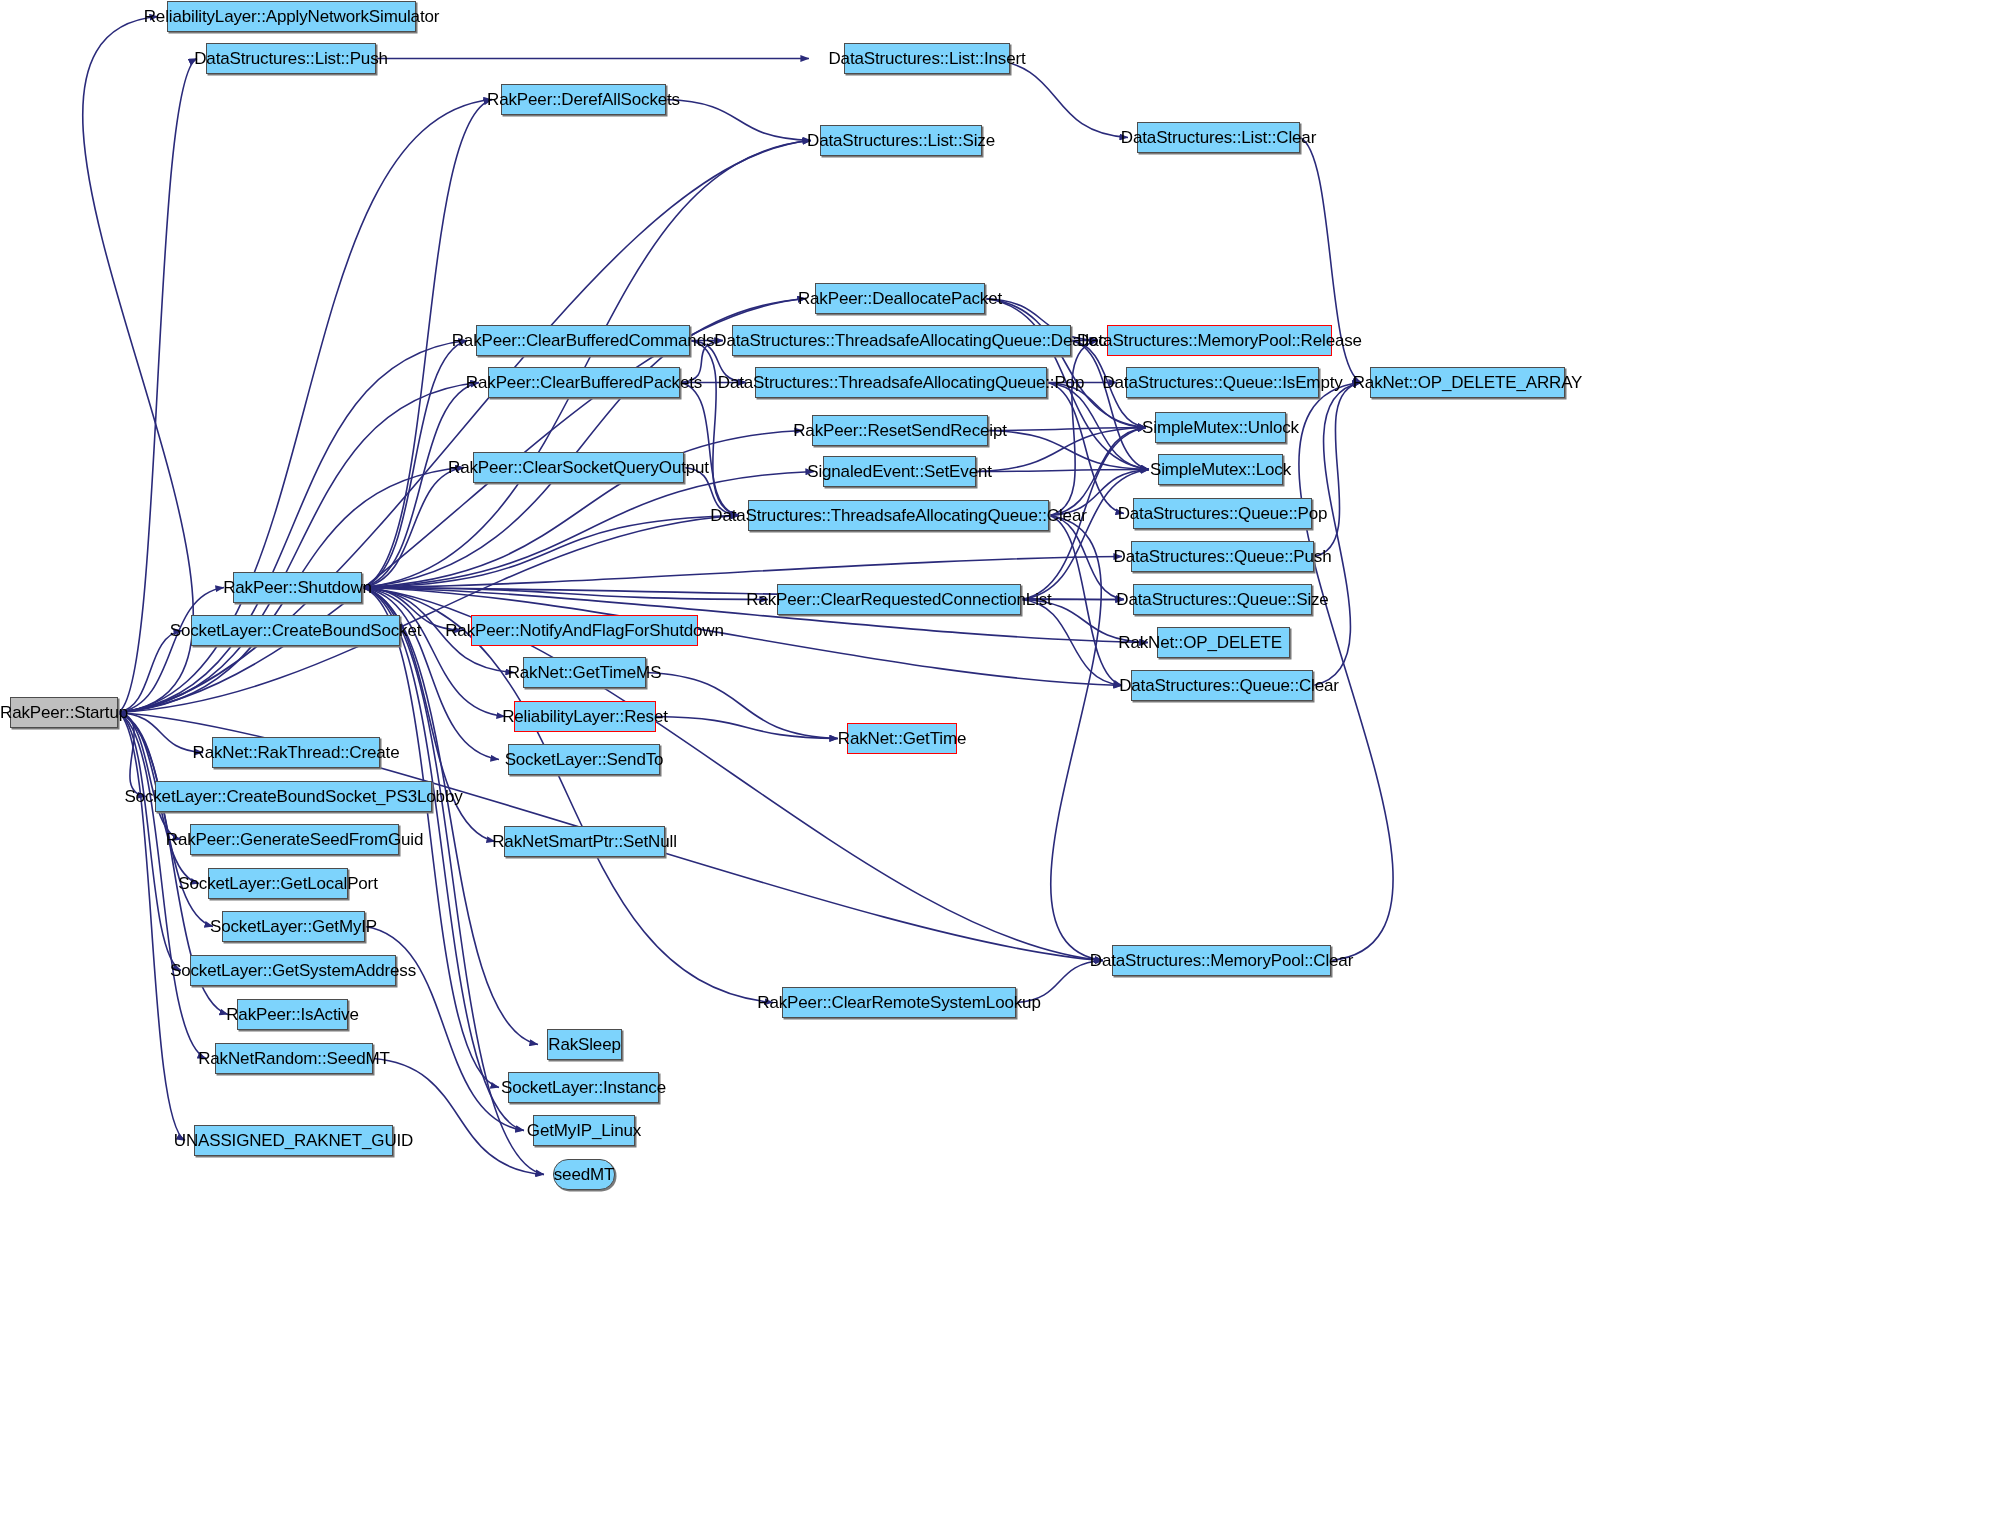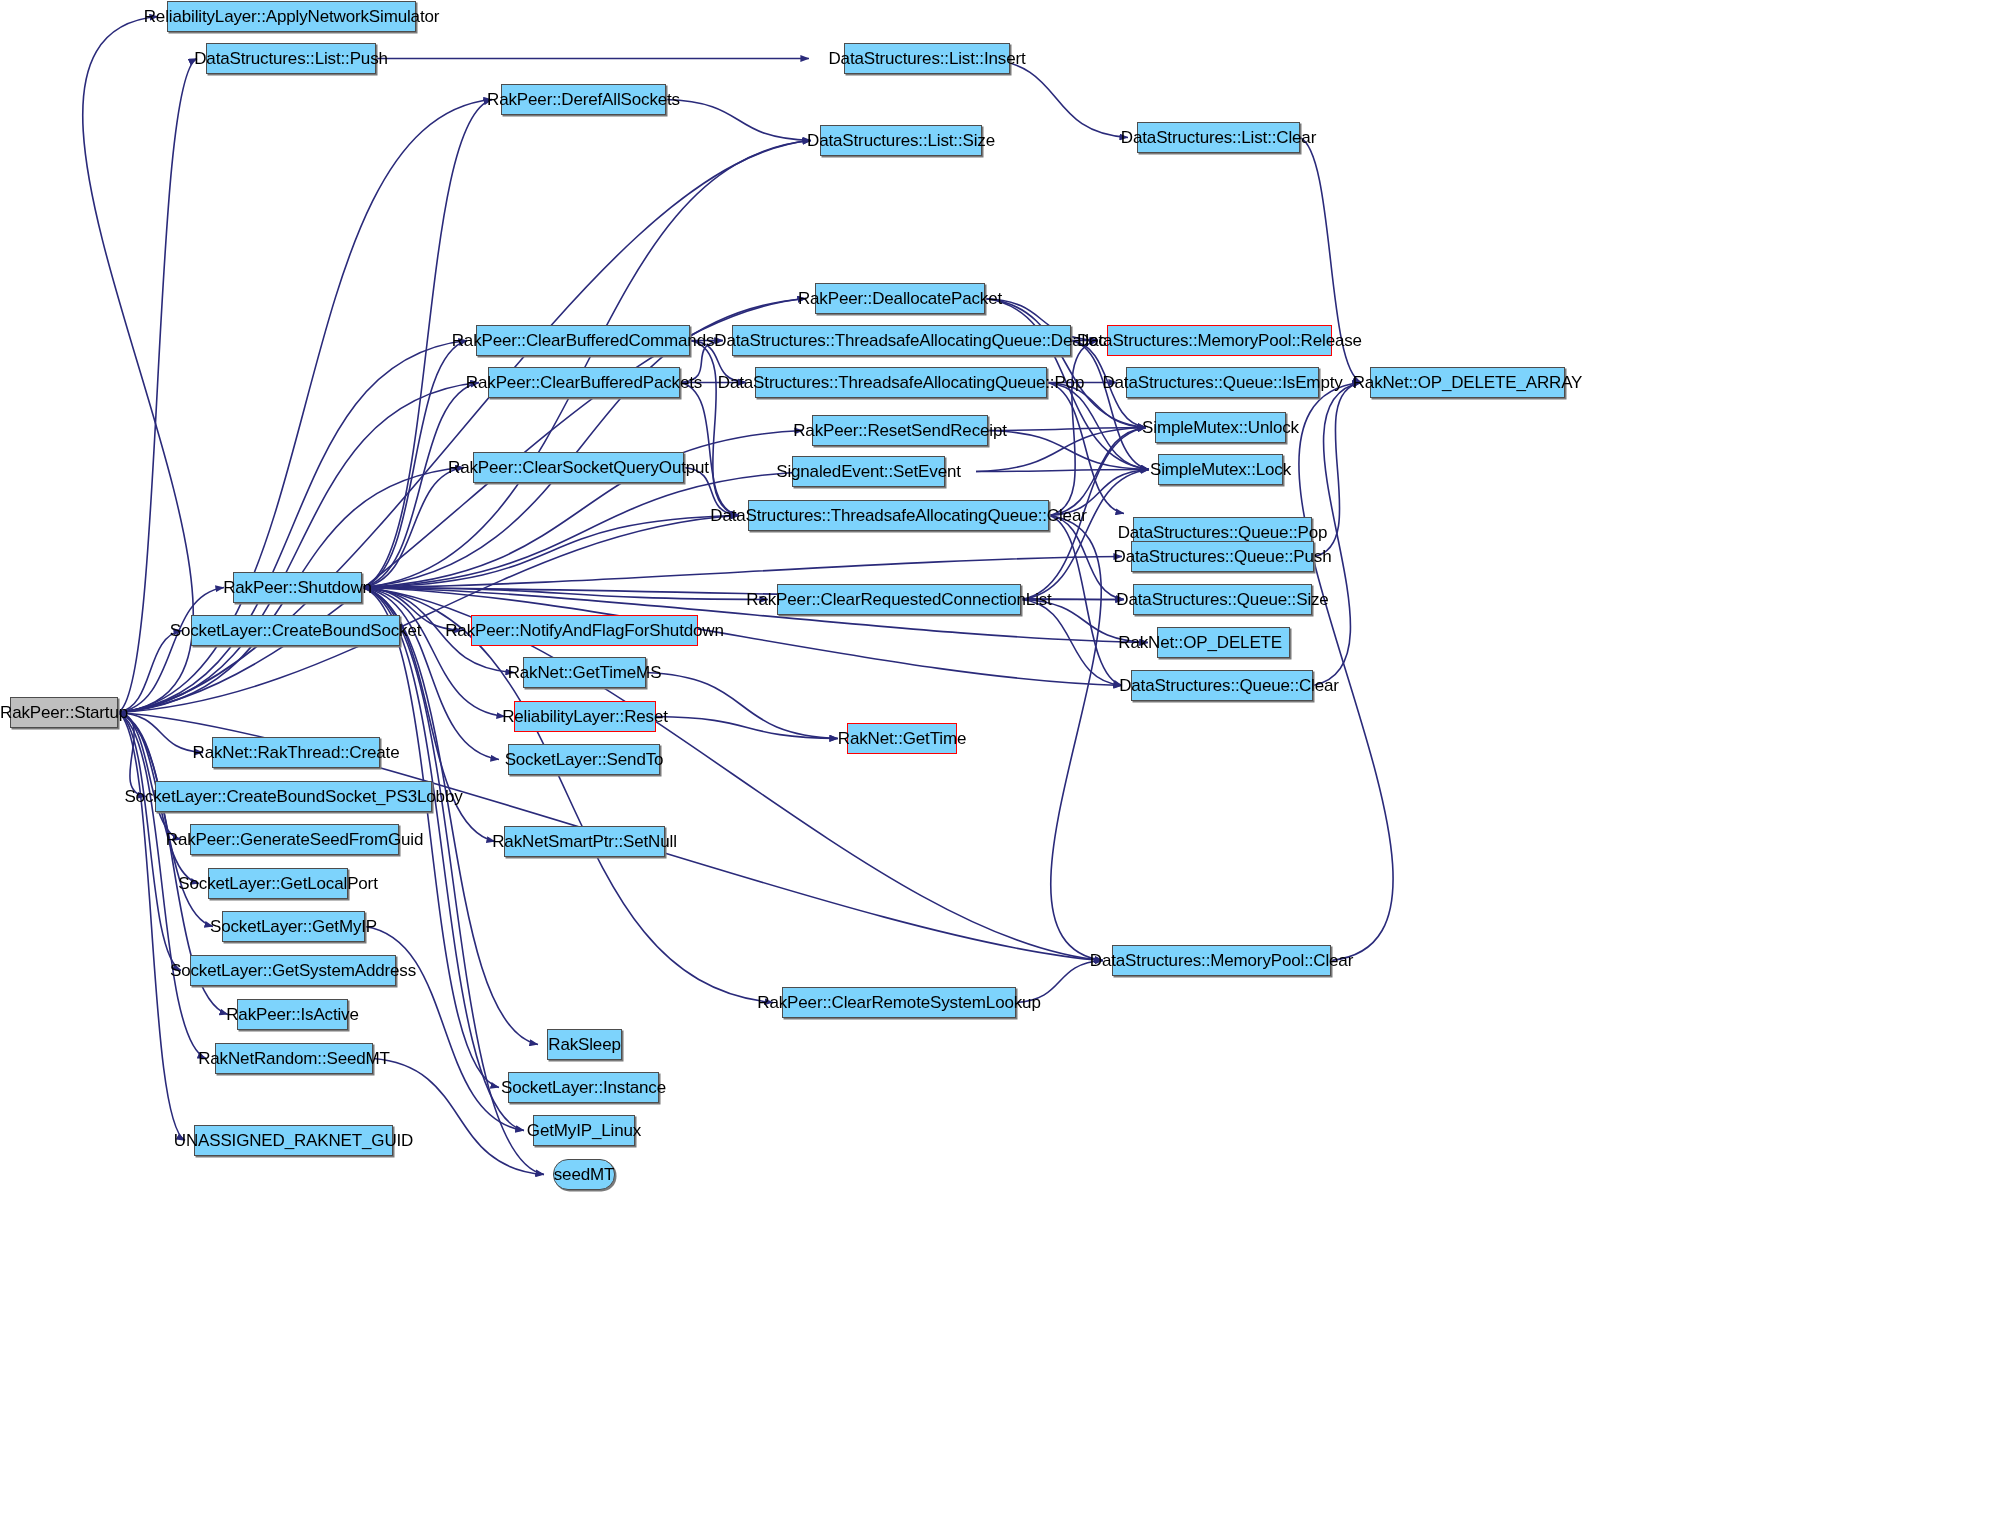--- a/index.html
+++ b/index.html
@@ -204,30 +204,30 @@
       </div>
       <div class="node" style="left: 812px; top: 415px; width: 176px;">
         <span class="lbl">RakPeer::ResetSendReceipt</span>
       </div>
       <div class="node" style="left: 1155px; top: 412px; width: 131px;">
         <span class="lbl">SimpleMutex::Unlock</span>
       </div>
       <div class="node" style="left: 473px; top: 452px; width: 211px;">
         <span class="lbl">RakPeer::ClearSocketQueryOutput</span>
       </div>
-      <div class="node" style="left: 792px; top: 456px; width: 153px;">
+      <div class="node" style="left: 823px; top: 456px; width: 153px;">
         <span class="lbl">SignaledEvent::SetEvent</span>
       </div>
       <div class="node" style="left: 1158px; top: 454px; width: 125px;">
         <span class="lbl">SimpleMutex::Lock</span>
       </div>
       <div class="node" style="left: 748px; top: 500px; width: 301px;">
         <span class="lbl">DataStructures::ThreadsafeAllocatingQueue::Clear</span>
       </div>
-      <div class="node" style="left: 1133px; top: 498px; width: 179px; margin-top: 19px;">
+      <div class="node" style="left: 1133px; top: 498px; width: 179px;">
         <span class="lbl">DataStructures::Queue::Pop</span>
       </div>
       <div class="node" style="left: 1131px; top: 541px; width: 183px;">
         <span class="lbl">DataStructures::Queue::Push</span>
       </div>
       <div class="node" style="left: 233px; top: 572px; width: 129px;">
         <span class="lbl">RakPeer::Shutdown</span>
       </div>
       <div class="node" style="left: 777px; top: 584px; width: 244px;">
         <span class="lbl">RakPeer::ClearRequestedConnectionList</span>

